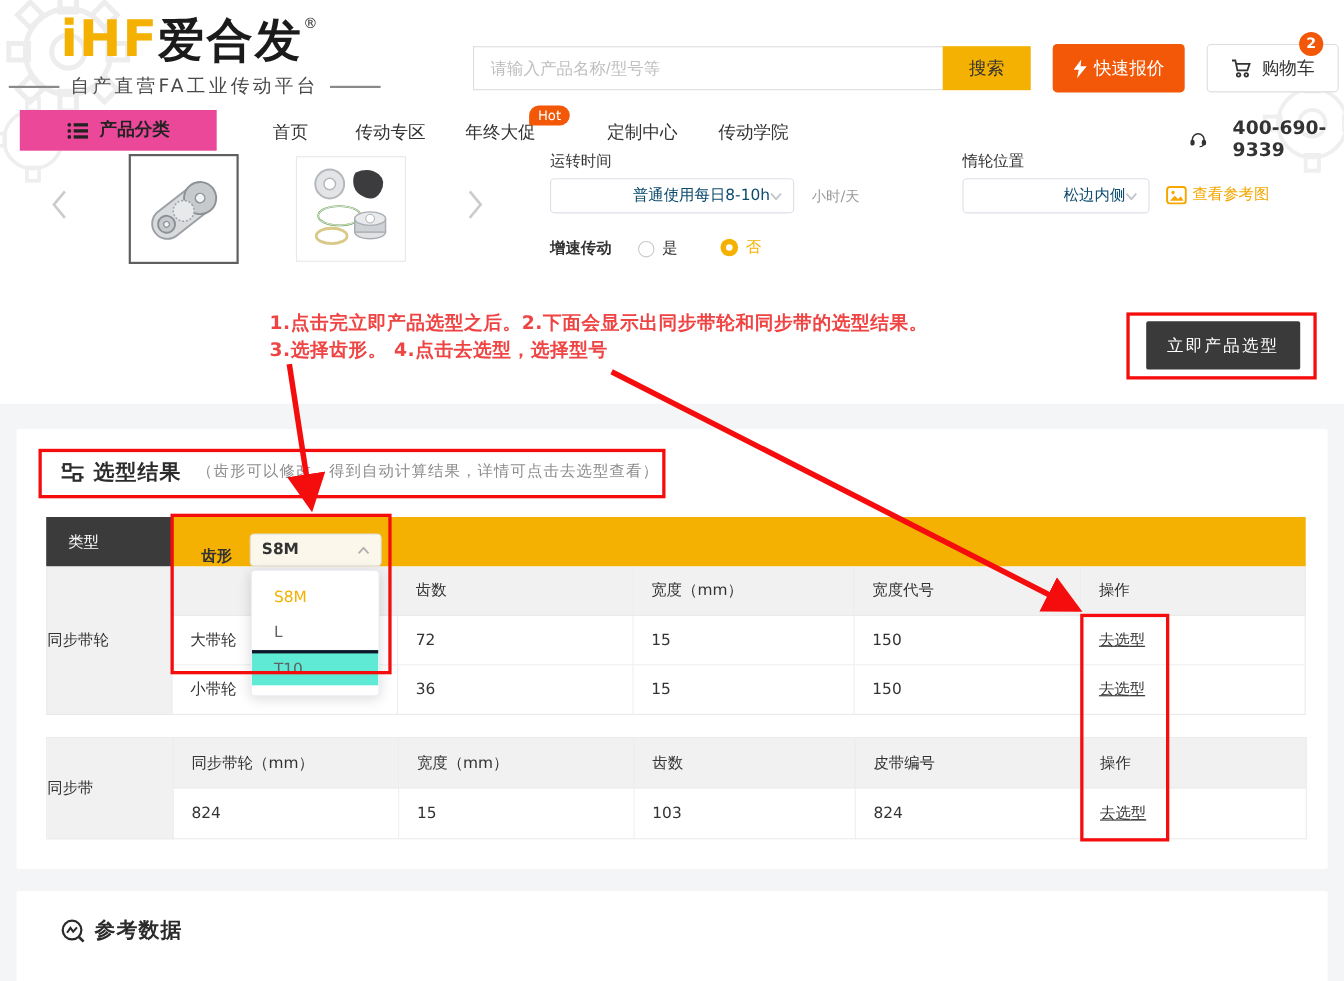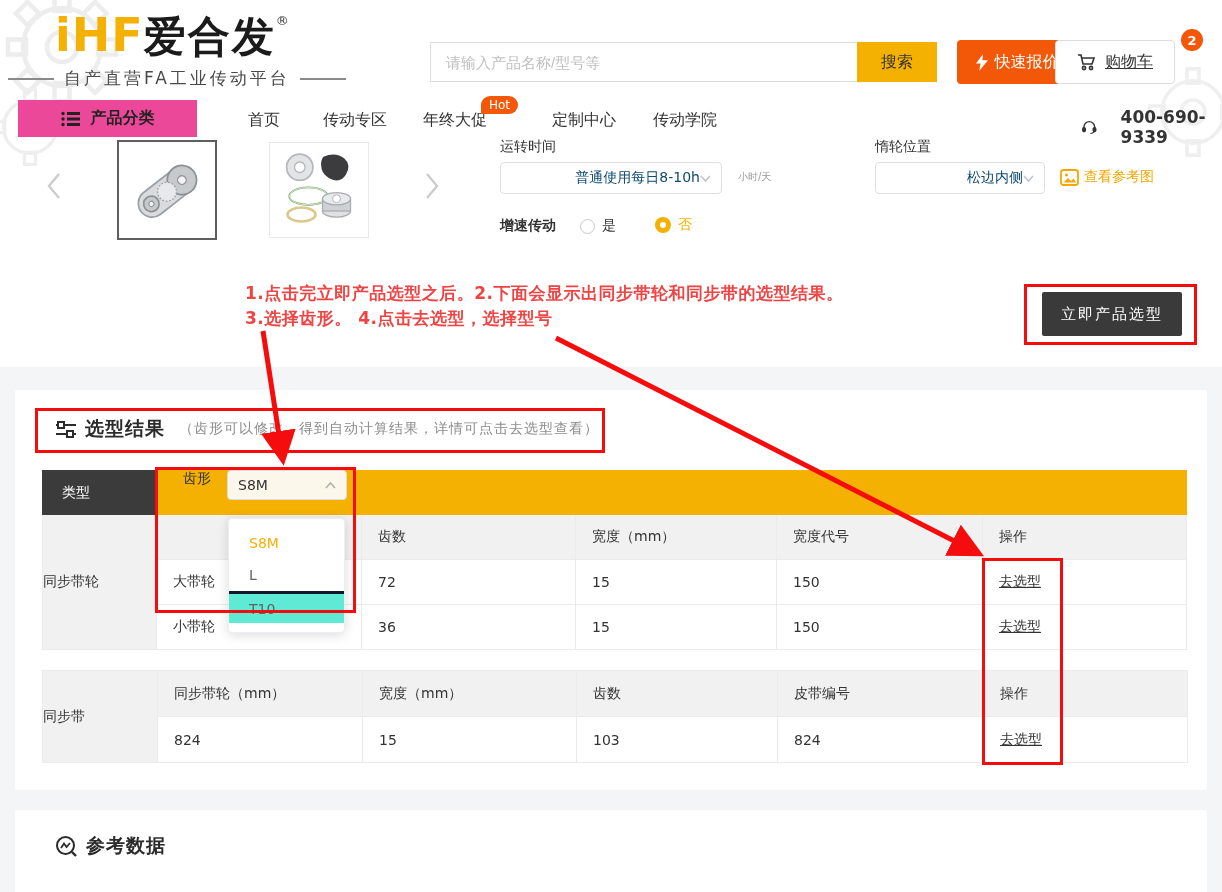--- a/index.html
+++ b/index.html
@@ -36,21 +36,21 @@
   .phone { display:flex; align-items:center; gap:24px; font-size:17px; font-weight:bold; color:#333; }
 
   
   .thumb { position:absolute; background:#fff; display:flex; align-items:center; justify-content:center; cursor:pointer; }
   .car-arrow { position:absolute; cursor:pointer; }
 
   
   .f-label { font-size:14px; color:#333; }
   .sel { position:absolute; height:32px; border:1px solid #dcdfe6; border-radius:4px; background:#fff;
          display:flex; align-items:center; justify-content:flex-end; padding:0 10px 0 12px; font-size:14px; color:#0c4a6e; cursor:pointer; }
-  .unit { font-size:10px; color:#999; }
+  .unit { font-size:13px; color:#999; }
   .ref-link { display:flex; align-items:center; gap:5px; color:#F5A700; font-size:14px; cursor:pointer; }
   .radio { width:15px; height:15px; border-radius:50%; border:1px solid #c9c9c9; background:#fff; display:inline-block; }
   .radio.on { border:none; background:#F5B101; position:relative; width:16px; height:16px; }
   .radio.on::after { content:""; position:absolute; left:5px; top:5px; width:6px; height:6px; border-radius:50%; background:#fff; }
 
   .annot { position:absolute; color:#ef4444; font-size:17px; font-weight:bold; letter-spacing:.5px; white-space:nowrap; }
   .cta-btn { position:absolute; left:1042px; top:292px; width:140px; height:44px; background:#3A3A3A; color:#fff;
              font-size:15px; border:none; border-radius:2px; cursor:pointer; letter-spacing:2px; }
 
   
@@ -61,21 +61,21 @@
   .sec-title { font-size:19px; font-weight:bold; color:#2b2b2b; letter-spacing:1px; }
   .sec-sub { font-size:14px; color:#8c8c8c; margin-left:6px; letter-spacing:1px; }
 
   
   .tbl { position:absolute; display:grid; grid-template-columns:115px 205px 214px 201px 206px 204px; font-size:14px; color:#333; }
   .tbl1 { left:42px; top:470px; grid-template-rows:45px 45px 45px 45px; }
   .tbl2 { left:42px; top:670px; grid-template-rows:46px 46px; border-top:1px solid #ebebeb; border-left:1px solid #ebebeb; }
   .cell { display:flex; align-items:center; padding-left:16px; background:#fff; border-right:1px solid #ebebeb; border-bottom:1px solid #ebebeb; }
   .cell.gray { background:#F1F1F1; }
   .type-cell { background:#3B3B3B; color:#fff; display:flex; align-items:center; padding-left:20px; font-size:14px; }
-  .yellow-cell { grid-column:2 / 7; background:#F5B101; display:flex; align-items:flex-start; }
+  .yellow-cell { grid-column:2 / 7; background:#F5B101; display:flex; align-items:flex-end;font-weight:bold; }
   .rowlabel { display:flex; align-items:center; background:#F1F1F1; border-right:1px solid #ebebeb; border-bottom:1px solid #ebebeb; border-left:1px solid #ebebeb; }
   .go-link { color:#333; text-decoration:underline; cursor:pointer; }
 
   
   .tooth-label { margin-left:26px; font-size:14px; color:#333; }
   .tooth-select { margin-left:16px; width:120px; height:30px; background:#FBF7EA; border:1px solid #dcdcdc; border-radius:4px;
                   display:flex; align-items:center; justify-content:space-between; padding:0 10px; font-size:14px; color:#333; cursor:pointer; }
   .dropdown { position:absolute; left:228px; top:518px; width:117px; height:115px; background:#fff; border:1px solid #ebeef5;
               border-radius:4px; box-shadow:0 2px 12px rgba(0,0,0,.14); z-index:30; overflow:hidden; }
   .dropdown::before { content:""; position:absolute; left:52px; top:-6px; width:10px; height:10px; background:#fff;
@@ -145,21 +145,21 @@
     <button class="search-btn">搜索</button>
   </div>
 
   <button class="abs quote-btn" style="left:957px; top:40px;">
     <svg width="12" height="17" viewBox="0 0 12 17">
         <path d="M7,0 L0,9.5 H4.6 L3.2,17 L12,6.3 H6.4 Z" fill="#fff"></path>
       </svg>
     <span>快速报价</span>
   </button>
 
-  <button class="abs cart-btn" style="left:1055px; top:40px;text-decoration:underline;">
+  <button class="abs cart-btn" style="left:1097px; top:40px;">
     <svg width="20" height="18" viewBox="0 0 20 18">
       <g fill="none" stroke="#333" stroke-width="1.6">
           <path d="M1,2 H4 L6,11 H15 L17,5 H5"></path>
           <circle cx="7" cy="15" r="1.6"></circle>
           <circle cx="14" cy="15" r="1.6"></circle>
         </g>
     </svg>
     <span>购物车</span>
   </button>
   <div class="cart-badge">2</div>

